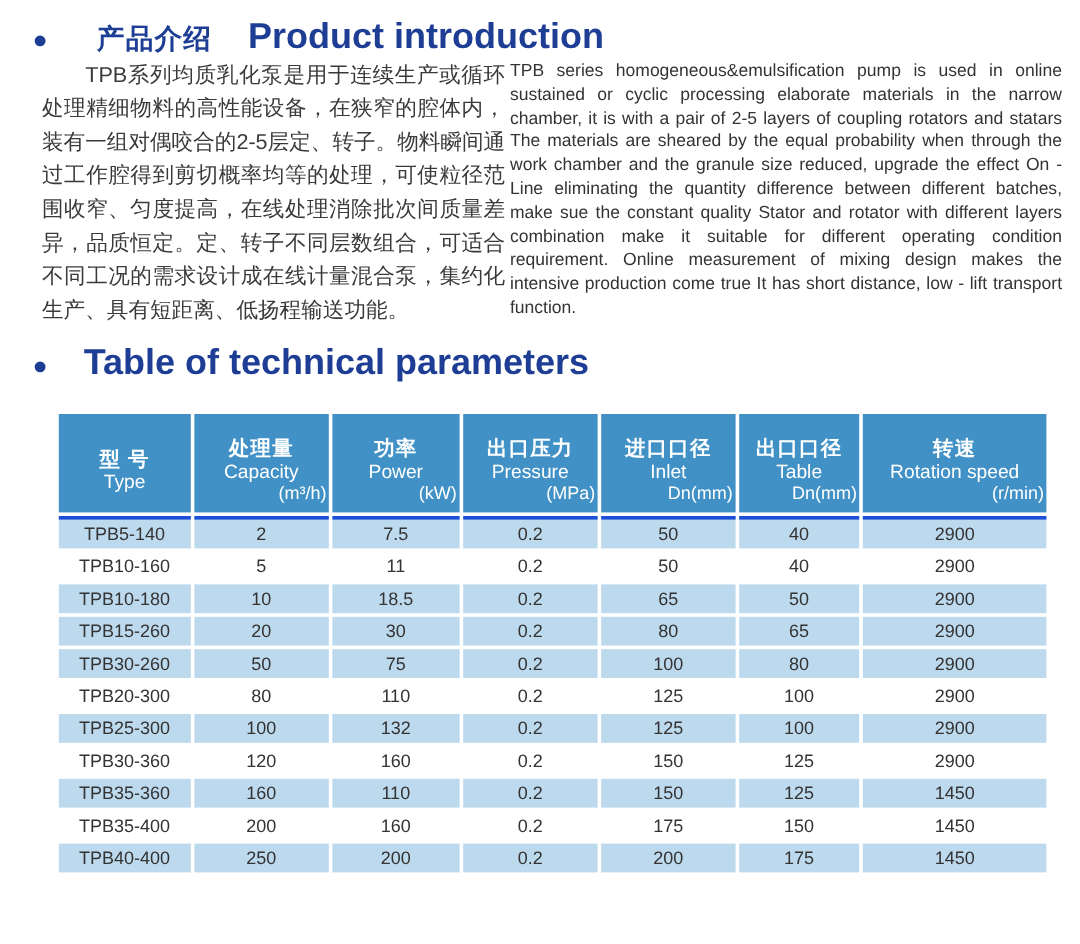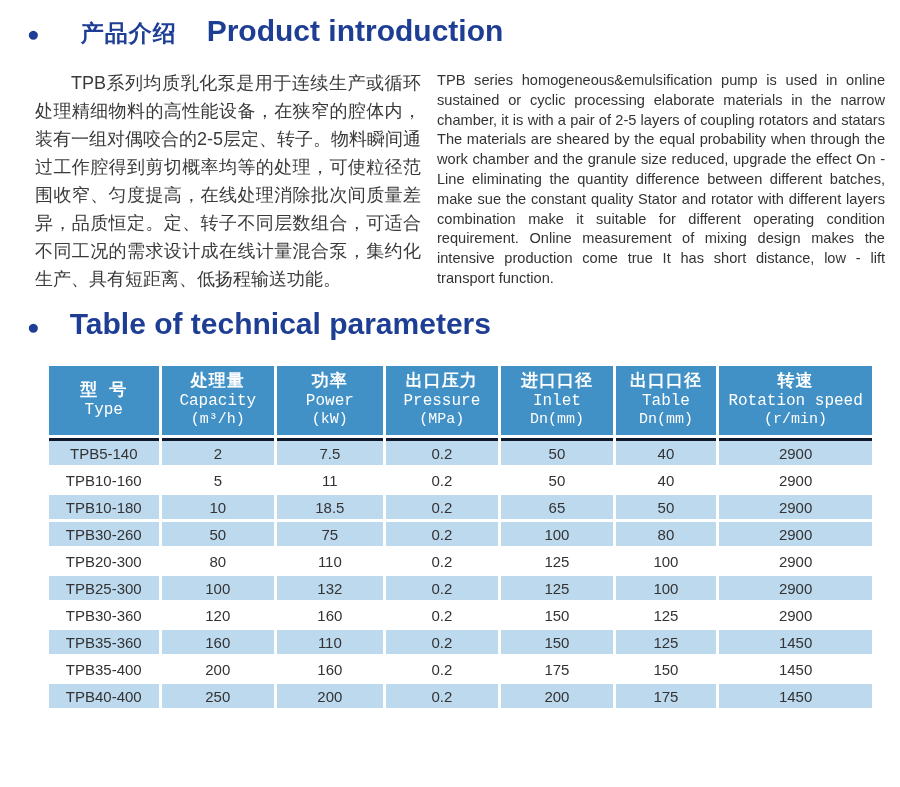--- a/index.html
+++ b/index.html
@@ -10,54 +10,53 @@
   }
   .section-head{
     display:flex;align-items:baseline;
     color:#1d3e94;font-weight:bold;
     padding-left:27px;margin-top:14px;
   }
   .section-head .bullet{font-size:21px;line-height:1;}
   .section-head .head-zh{font-size:23px;letter-spacing:1px;margin-left:41px;}
   .section-head .head-en{font-size:30px;margin-left:30px;}
   .intro-cols{
-    display:flex;margin:20px 15px 0 35px;gap:16px;
+    display:flex;margin:0 15px 0 35px;gap:4px;
   }
   .para-zh{
     width:386px;flex:none;
     font-size:18px;line-height:28px;
     text-align:justify;text-indent:2em;
     color:#3a3a3a;margin:0;
   }
   .para-en{
     flex:1;
     font-size:14.6px;line-height:19.8px;
     text-align:justify;color:#333333;margin:2px 0 0 0;
   }
   .tbl-wrap{margin:22px 0 0 46px;}
   table{
     table-layout:fixed;width:829px;
     border-collapse:separate;border-spacing:3px 3px;
   }
   th{
     background:#4191c6;color:#ffffff;font-weight:normal;
     text-align:center;vertical-align:middle;
-    padding:5px 2px 6px 2px;
-    font-family:Liberation Mono, monospace;
+    padding:18px 2px 6px 2px;
   }
   .th-zh{font-size:17px;font-weight:bold;letter-spacing:1px;line-height:21px;}
   .th-en{font-size:16px;line-height:19px;}
-  .th-unit{font-size:15px;line-height:18px;}
+  .th-unit{font-size:15px;line-height:18px;text-align:right;}
   td{
     text-align:center;vertical-align:middle;
     font-size:15px;color:#333333;height:24px;padding:0 2px;
     background:#ffffff;
   }
   tbody tr.alt td{background:#bdd9ee;}
-  tbody tr:first-child td{border-top:3px solid #0f172a;}
+  tbody tr:first-child td{border-top:3px solid #1d4ed8;}
 </style>
 </head>
 <body>
 
 <div class="section-head">
   <span class="bullet">●</span>
     <span class="head-zh">产品介绍</span>
   <span class="head-en">Product introduction</span>
 </div>
 
@@ -142,20 +141,29 @@
         <tr class="alt">
           <td>TPB10-180</td>
           <td>10</td>
           <td>18.5</td>
           <td>0.2</td>
           <td>65</td>
           <td>50</td>
           <td>2900</td>
         </tr>
         <tr class="alt">
+          <td>TPB15-260</td>
+          <td>20</td>
+          <td>30</td>
+          <td>0.2</td>
+          <td>80</td>
+          <td>65</td>
+          <td>2900</td>
+        </tr>
+        <tr class="alt">
           <td>TPB30-260</td>
           <td>50</td>
           <td>75</td>
           <td>0.2</td>
           <td>100</td>
           <td>80</td>
           <td>2900</td>
         </tr>
         <tr>
           <td>TPB20-300</td>

